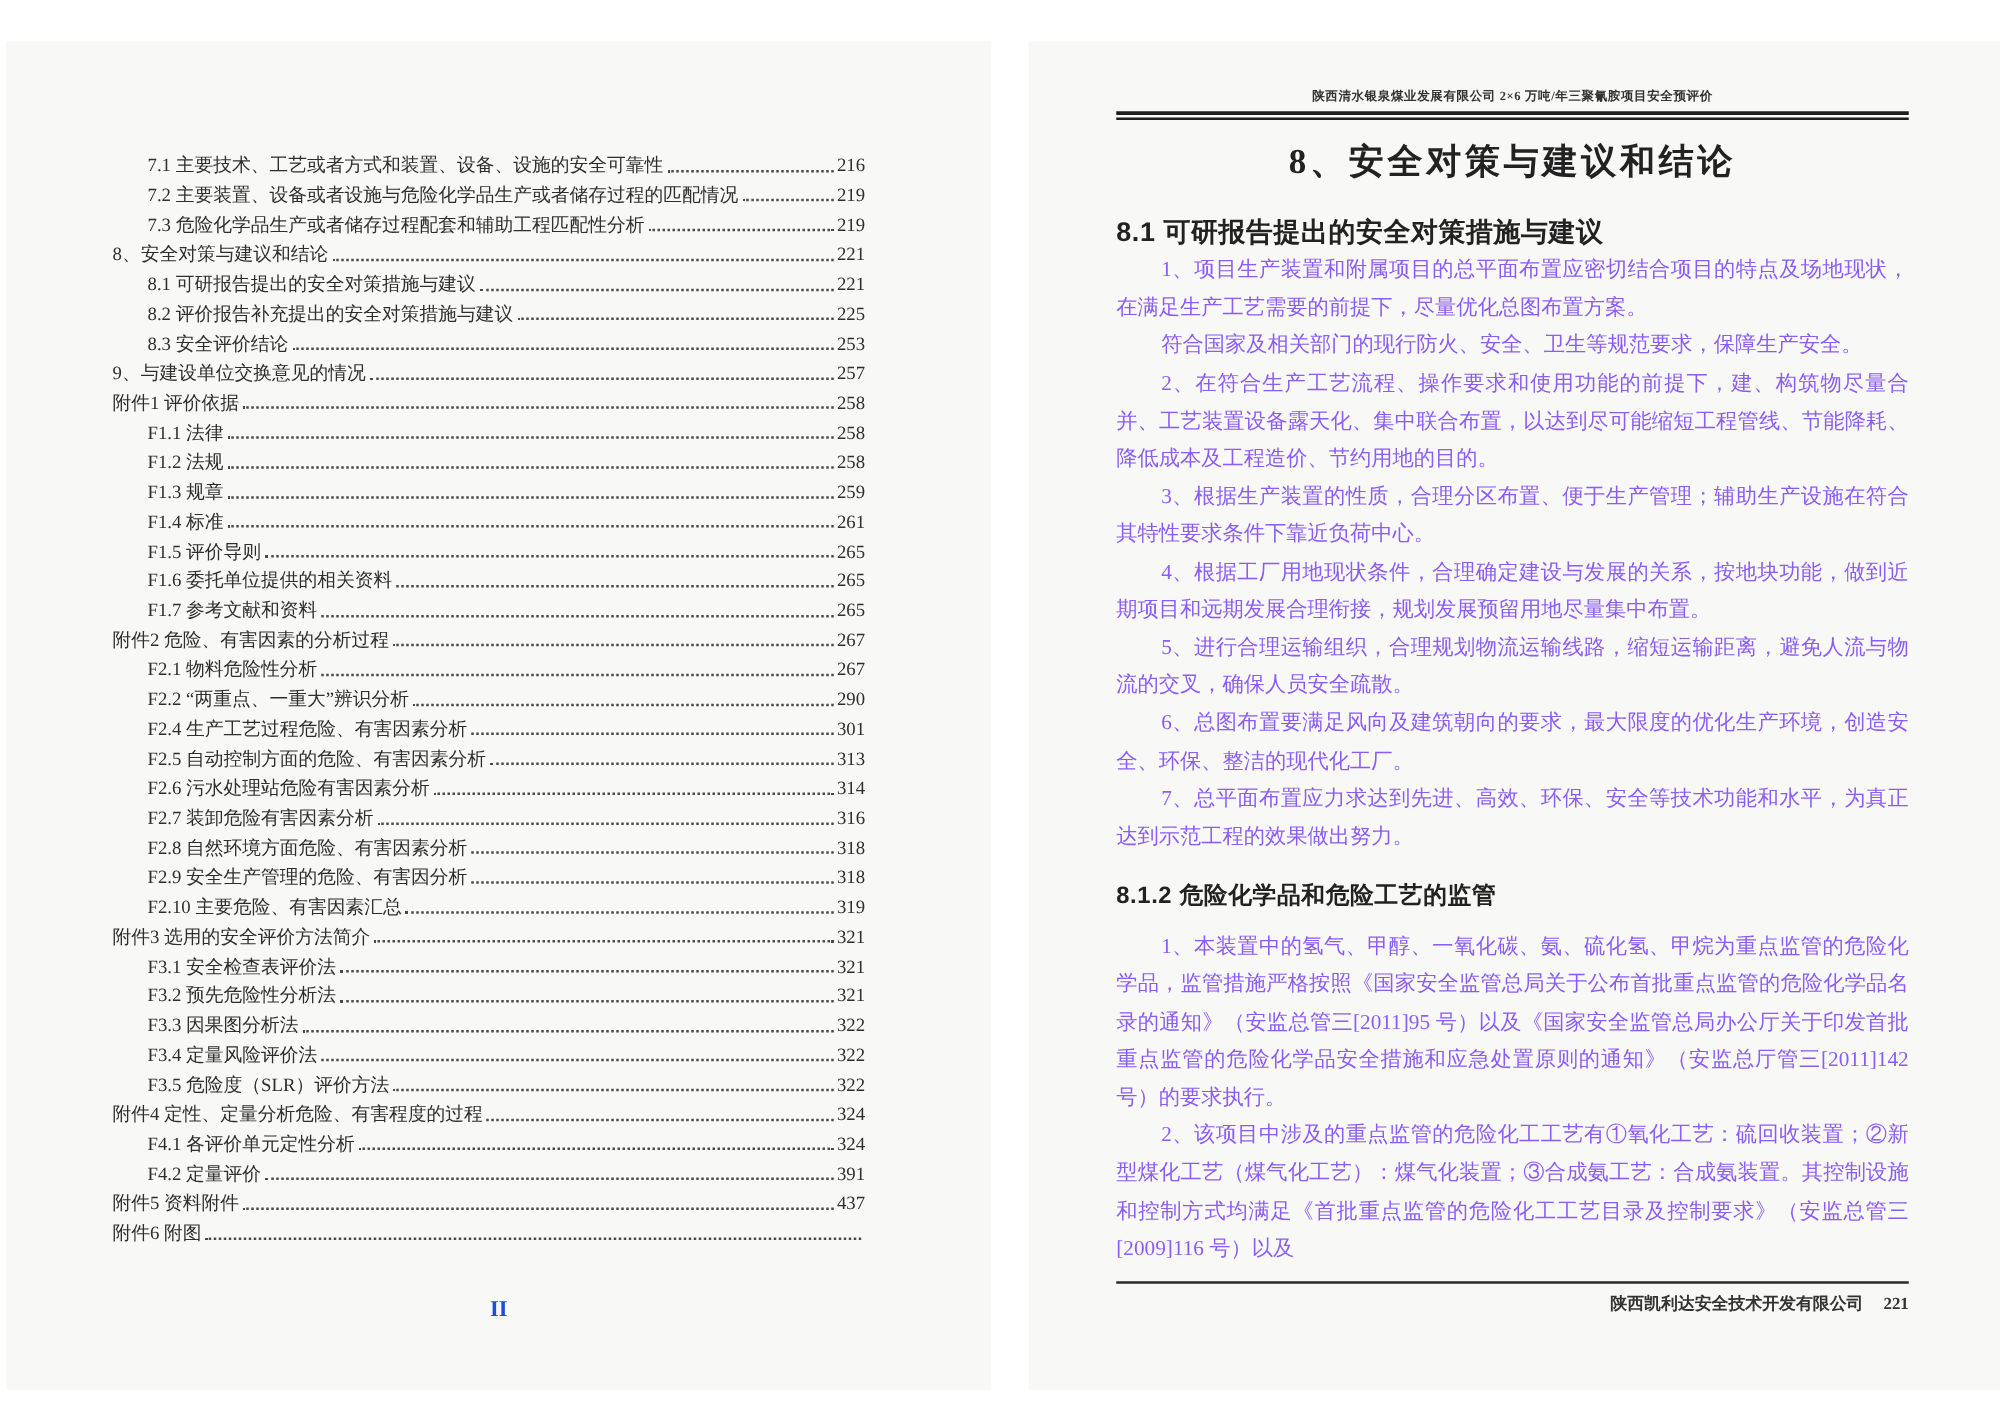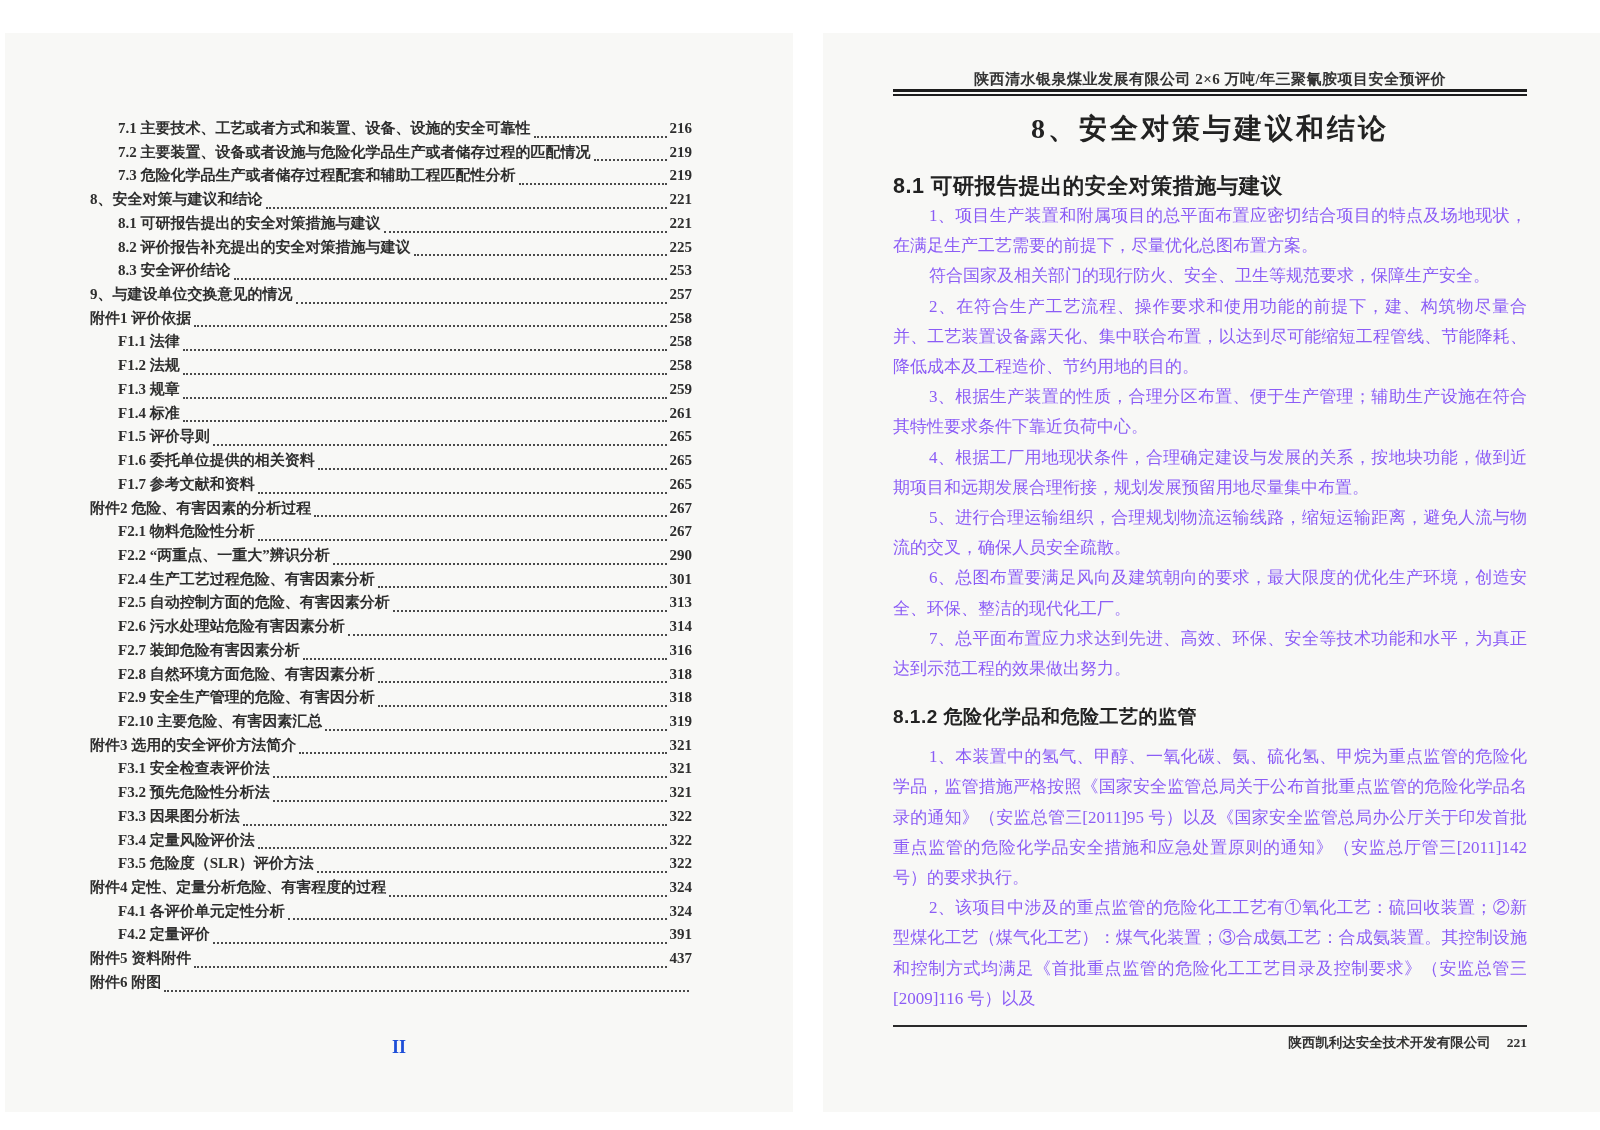--- a/index.html
+++ b/index.html
@@ -8,30 +8,30 @@
     font-family:"Liberation Serif","DejaVu Serif",serif;
     color:#2b2b2b;overflow:hidden;position:relative;
   }
   .canvas{position:absolute;inset:0;}
   .page{position:absolute;background:#f8f8f6;top:33px;height:1079px;}
   .page-left{left:5px;width:788px;}
   .page-right{left:823px;width:777px;}
 
   
   .toc{position:absolute;top:87px;left:0;right:0;}
-  .toc-row{display:flex;height:23.72px;font-weight:bold;font-size:15px;padding-right:101px;color:#2e2e2e;}
+  .toc-row{display:flex;align-items:flex-end;height:23.72px;font-weight:normal;font-size:15px;padding-right:101px;color:#2e2e2e;}
   .toc-row.lvl1{padding-left:85px;}
   .toc-row.lvl2{padding-left:113px;}
   .toc-label{white-space:nowrap;line-height:1.1;padding-bottom:2px;}
   .toc-leader{flex:1 1 auto;min-width:8px;border-bottom:2px dotted #4a4a4a;margin:0 3px 6px 3px;}
   .toc-page{white-space:nowrap;line-height:1.1;padding-bottom:2px;}
   .toc-pagenum{position:absolute;top:1004px;left:0;right:0;text-align:center;font-size:18px;font-weight:bold;color:#1d4ed8;}
 
   
-  .running-header{position:absolute;top:37px;left:70px;right:73px;text-align:center;font-size:15px;font-weight:bold;color:#333;letter-spacing:.5px;white-space:nowrap;}
+  .running-header{position:absolute;top:37px;left:70px;right:73px;text-align:center;font-size:10px;font-weight:bold;color:#333;letter-spacing:.5px;white-space:nowrap;}
   .double-rule{position:absolute;top:56px;left:70px;right:73px;height:2px;border-top:3px solid #1d1d1d;border-bottom:2px solid #1d1d1d;}
   .chapter-title{position:absolute;top:77px;left:70px;right:73px;margin:0;text-align:center;font-size:28px;font-weight:bold;color:#222;letter-spacing:3px;}
   .content{position:absolute;top:138px;left:70px;right:73px;}
   .content h2{font-family:"Liberation Sans","DejaVu Sans",sans-serif;font-size:21.5px;line-height:30px;margin:0;color:#222;letter-spacing:.5px;}
   .content h3{font-family:"Liberation Sans","DejaVu Sans",sans-serif;font-size:19px;line-height:30px;margin:18px 0 10px 0;color:#222;letter-spacing:.5px;}
   .content p{font-size:17px;line-height:30.2px;margin:0;text-indent:36px;text-align:justify;color:#8b5cf6;}
   .footer-wrap{position:absolute;left:70px;right:73px;top:992px;}
   .footer-rule{border-top:2px solid #2a2a2a;}
   .footer-text{text-align:right;font-size:13.5px;font-weight:bold;color:#333;padding-top:7px;}
   .footer-text .fpage{margin-left:16px;}

